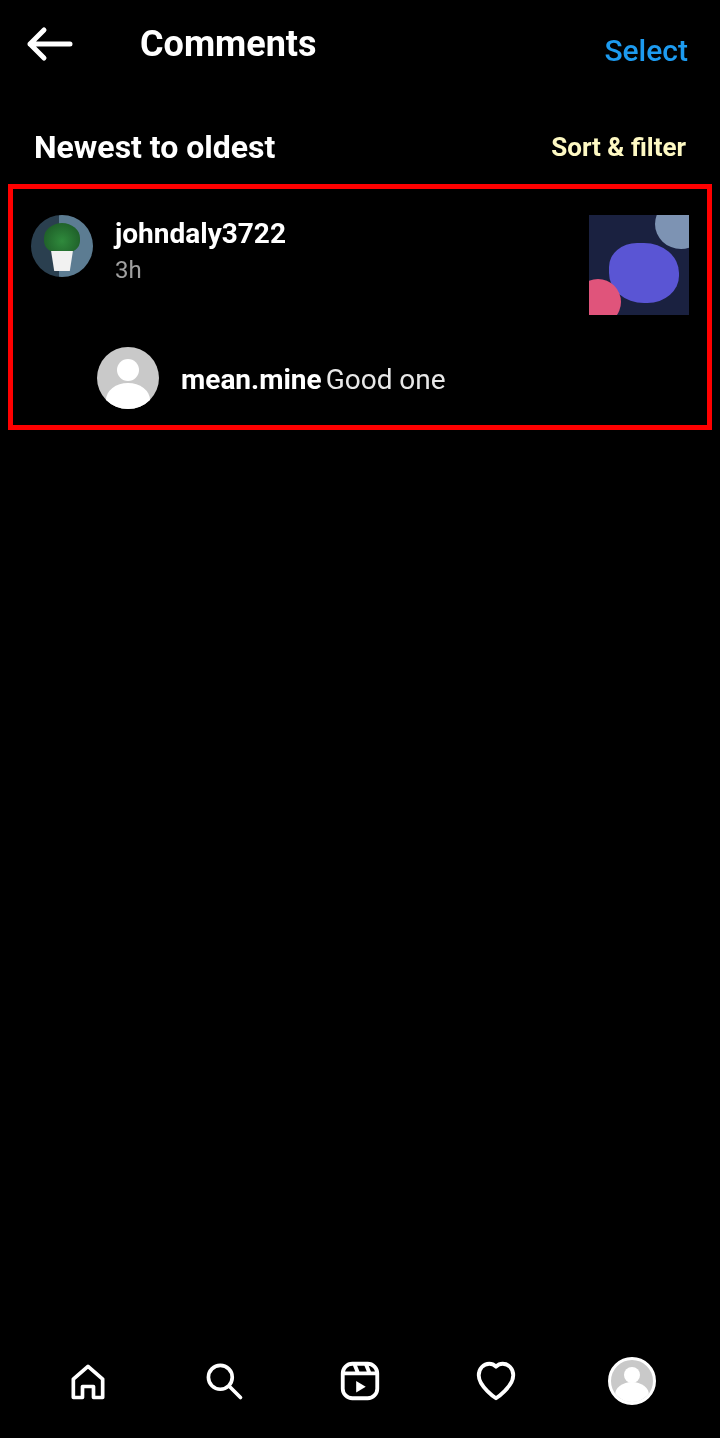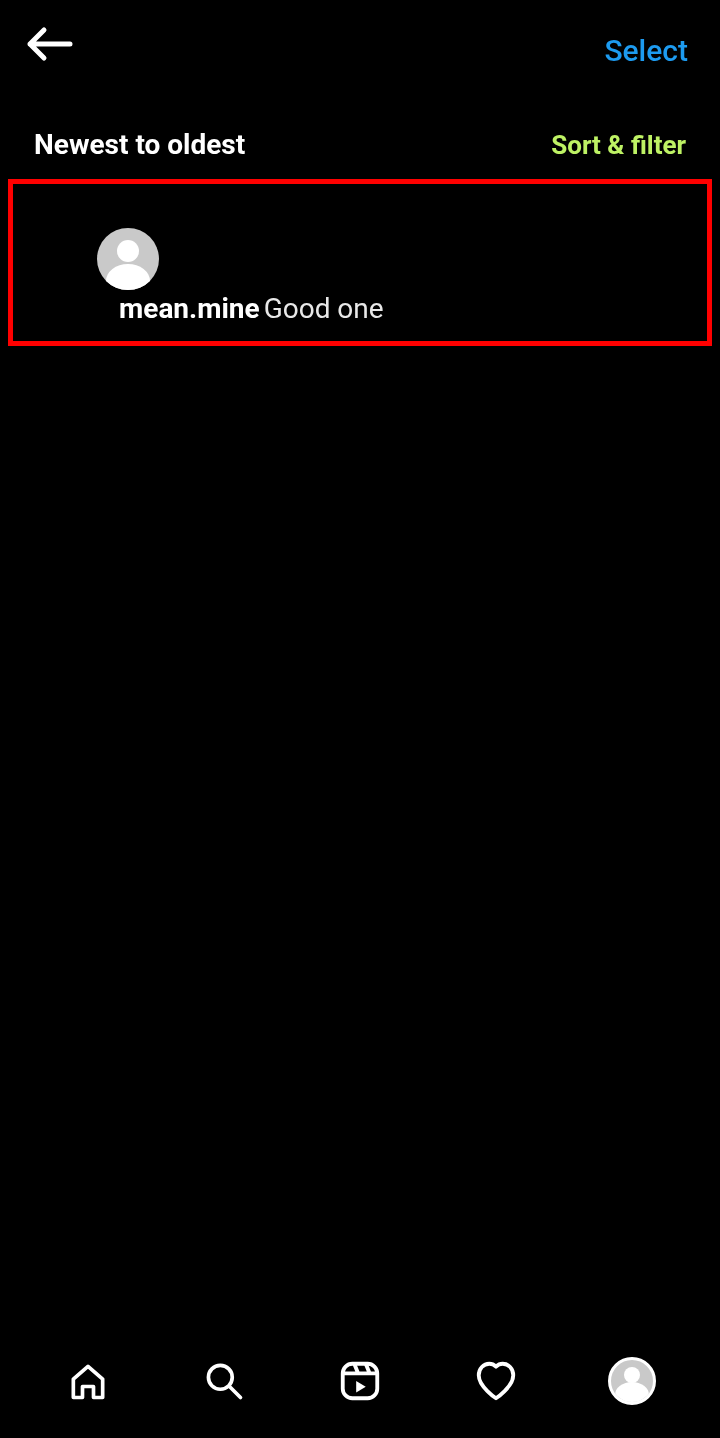--- a/index.html
+++ b/index.html
@@ -41,28 +41,28 @@
     margin-top: 12px;
   }
 
   
   .sort-row {
     display: flex;
     align-items: center;
     padding: 40px 34px 18px 34px;
   }
   .sort-label {
-    font-size: 28px;
+    font-size: 32px;
     font-weight: 700;
   }
   .sort-filter {
     margin-left: auto;
     font-size: 26px;
     font-weight: 700;
-    color: #bef264;
+    color: #fef9c3;
   }
 
   
   .highlight-box {
     border: 5px solid #ff0000;
     margin: 0 8px;
     padding: 22px 12px 16px 12px;
   }
 
   
@@ -125,24 +125,23 @@
   .thumb .blob3 {
     position: absolute;
     left: -14px; bottom: -10px;
     width: 46px; height: 46px;
     background: #e0547b;
     border-radius: 50%;
   }
 
   .reply-row {
     display: flex;
-    align-items: flex-start;
+    align-items: center;
     margin-left: 72px;
     padding-top: 22px;
-    flex-direction: column;
   }
   .reply-row .avatar.placeholder {
     background: #c9c9c9;
   }
   .reply-row .avatar.placeholder .head {
     position: absolute;
     top: 12px; left: 50%;
     width: 22px; height: 22px;
     background: #fff;
     border-radius: 50%;
@@ -226,30 +225,49 @@
 </style>
 </head>
 <body>
 
 <div class="header">
   <div class="back-icon">
     <svg width="50" height="40" viewBox="0 0 50 40" fill="none">
       <path d="M46 20 H6 M6 20 L20 6 M6 20 L20 34" stroke="#fff" stroke-width="5" stroke-linecap="round" stroke-linejoin="round"></path>
     </svg>
   </div>
+  <div class="header-title">Comments</div>
   <div class="header-select">Select</div>
 </div>
 
 <div class="sort-row">
   <div class="sort-label">Newest to oldest</div>
   <div class="sort-filter">Sort &amp; filter</div>
 </div>
 
 <div class="highlight-box">
 
+  <div class="comment-row">
+    <div class="avatar plant">
+      <div class="leaves"></div>
+      <div class="pot"></div>
+    </div>
+    <div class="comment-body">
+      <div>
+        <span class="username">johndaly3722</span>
+        <span class="comment-text"></span>
+      </div>
+      <div class="timestamp">3h</div>
+    </div>
+    <div class="thumb">
+      <div class="blob2"></div>
+      <div class="blob1"></div>
+      <div class="blob3"></div>
+    </div>
+  </div>
 
   <div class="reply-row">
     <div class="avatar placeholder">
       <div class="head"></div>
       <div class="body"></div>
     </div>
     <div class="comment-body">
       <div>
         <span class="username">mean.mine</span>
         <span> </span>

